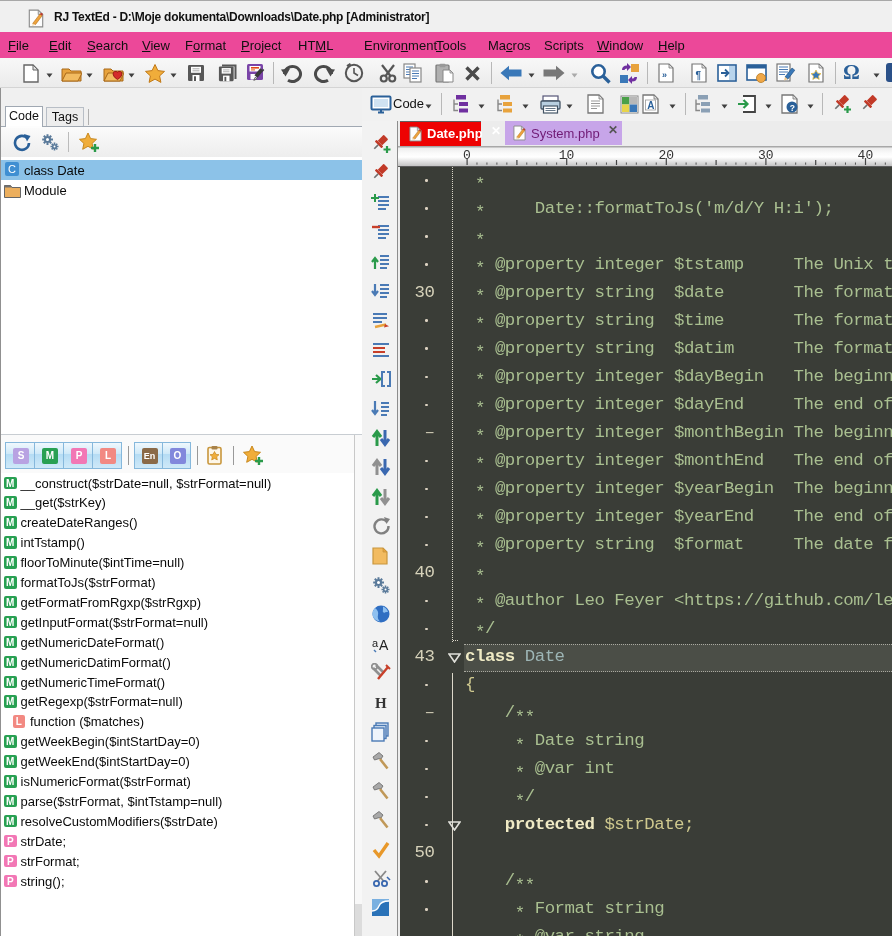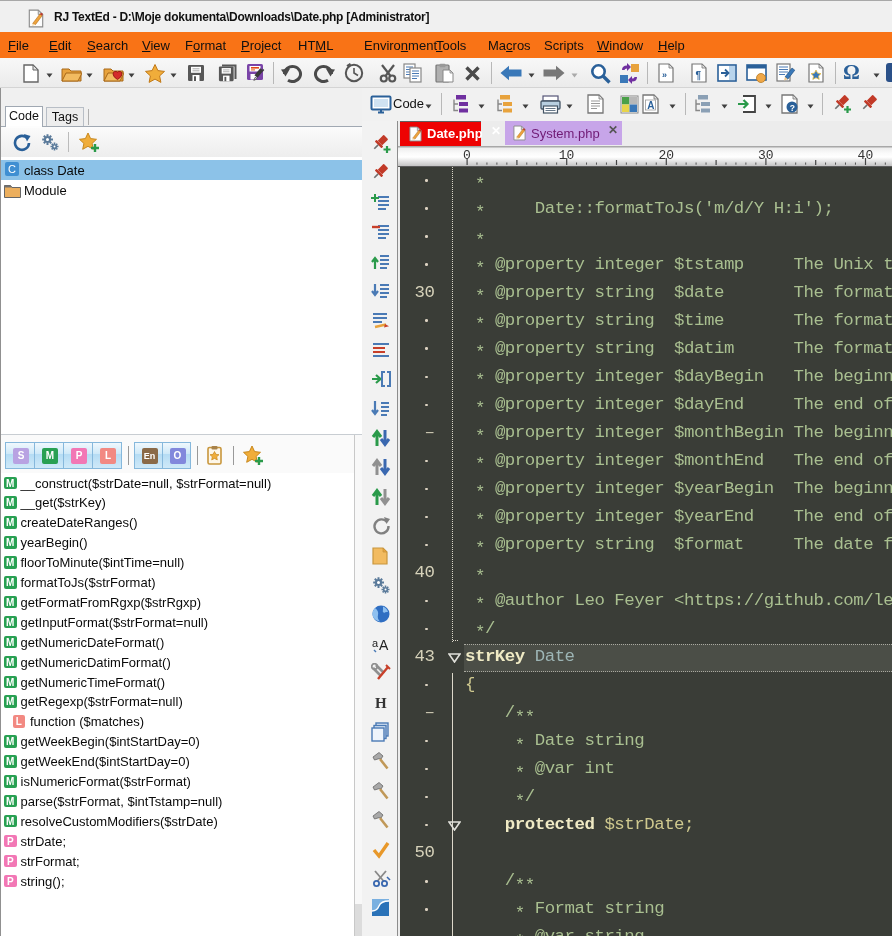--- a/index.html
+++ b/index.html
@@ -1,21 +1,21 @@
 <!DOCTYPE html>
 <html><head>
 <meta charset="utf-8">
 <style>
 * { margin:0; padding:0; box-sizing:border-box; }
 html,body { width:892px; height:936px; overflow:hidden; }
 body { font-family:"Liberation Sans", sans-serif; background:#f0f0f0; position:relative; }
 .abs { position:absolute; }
 #titlebar { left:0; top:0; width:892px; height:32px; background:#f0f0f0; border-top:1px solid #a8a8a8; }
 #title-text { left:54px; top:9px; font-size:12px; letter-spacing:-0.25px; font-weight:bold; color:#101010; }
-#menubar { left:0; top:32px; width:892px; height:26px; background:#f97316; }
+#menubar { left:0; top:32px; width:892px; height:26px; background:#ec4899; }
 .mi { position:absolute; top:6px; font-size:13px; color:#101010; white-space:pre; }
 #toolbar1 { left:0; top:58px; width:892px; height:30px; background:linear-gradient(#f8f8f8,#ebebeb); border-bottom:1px solid #d4d4d4; }
 .tsep1 { position:absolute; top:4px; width:1px; height:22px; background:#b8b8b8; }
 #leftpanel { left:0; top:88px; width:362px; height:848px; background:#f0f0f0; border-left:1px solid #909090; }
 #lp-header { left:0; top:0; width:362px; height:17px; background:linear-gradient(#fdfeff,#dde2ea); border-top:1px solid #b8c0cc; border-bottom:1px solid #c0c6d0; }
 #lp-header span { position:absolute; left:8px; top:1px; font-size:12px; color:#222; }
 #lp-tabs { left:0; top:17px; width:362px; height:21px; background:#f0f0f0; }
 .lptab { position:absolute; font-size:12.5px; color:#111; text-align:center; }
 #tab-code { left:4px; top:1px; width:38px; height:20px; padding-top:2px; background:#ffffff; border:1px solid #a0a8b2; border-bottom:none; }
 #tab-tags { left:45px; top:2px; width:38px; height:19px; padding-top:2px; background:#ededed; border:1px solid #b8bec6; border-bottom:none; }
@@ -316,21 +316,21 @@
 <div class="lrow" style="top:19.9px">
         <span class="lico ic-m" style="left:3.0px">M</span>
         <span class="txt" style="left:19.5px">__get($strKey)</span>
       </div>
 <div class="lrow" style="top:39.8px">
         <span class="lico ic-m" style="left:3.0px">M</span>
         <span class="txt" style="left:19.5px">createDateRanges()</span>
       </div>
 <div class="lrow" style="top:59.699999999999996px">
         <span class="lico ic-m" style="left:3.0px">M</span>
-        <span class="txt" style="left:19.5px">yearBegin()</span>
+        <span class="txt" style="left:19.5px">intTstamp()</span>
       </div>
 <div class="lrow" style="top:79.6px">
         <span class="lico ic-m" style="left:3.0px">M</span>
         <span class="txt" style="left:19.5px">floorToMinute($intTime=null)</span>
       </div>
 <div class="lrow" style="top:99.5px">
         <span class="lico ic-m" style="left:3.0px">M</span>
         <span class="txt" style="left:19.5px">formatToJs($strFormat)</span>
       </div>
 <div class="lrow" style="top:119.39999999999999px">
@@ -800,21 +800,21 @@
 <div class="cl" style="top:195.71px"> <span class="st">*</span> @property integer $dayBegin   The beginning of the current day</div>
 <div class="cl" style="top:223.74px"> <span class="st">*</span> @property integer $dayEnd     The end of the current day</div>
 <div class="cl" style="top:251.77px"> <span class="st">*</span> @property integer $monthBegin The beginning of the current month</div>
 <div class="cl" style="top:279.8px"> <span class="st">*</span> @property integer $monthEnd   The end of the current month</div>
 <div class="cl" style="top:307.83000000000004px"> <span class="st">*</span> @property integer $yearBegin  The beginning of the current year</div>
 <div class="cl" style="top:335.86px"> <span class="st">*</span> @property integer $yearEnd    The end of the current year</div>
 <div class="cl" style="top:363.89px"> <span class="st">*</span> @property string  $format     The date format string</div>
 <div class="cl" style="top:391.92px"> <span class="st">*</span></div>
 <div class="cl" style="top:419.95000000000005px"> <span class="st">*</span> @author Leo Feyer &lt;https://github.com/leofeyer&gt;</div>
 <div class="cl" style="top:447.98px"> <span class="st">*</span>/</div>
-<div class="cl" style="top:476.01px"><span class="kw">strKey</span> <span class="cn">Date</span></div>
+<div class="cl" style="top:476.01px"><span class="kw">class</span> <span class="cn">Date</span></div>
 <div class="cl" style="top:504.04px"><span class="pn">{</span></div>
 <div class="cl" style="top:532.07px">    /<span class="st">*</span><span class="st">*</span></div>
 <div class="cl" style="top:560.1px">     <span class="st">*</span> Date string</div>
 <div class="cl" style="top:588.13px">     <span class="st">*</span> @var int</div>
 <div class="cl" style="top:616.1600000000001px">     <span class="st">*</span>/</div>
 <div class="cl" style="top:644.19px">    <span class="kw">protected</span> <span class="pn">$strDate;</span></div>
 <div class="cl" style="top:672.22px"></div>
 <div class="cl" style="top:700.25px">    /<span class="st">*</span><span class="st">*</span></div>
 <div class="cl" style="top:728.28px">     <span class="st">*</span> Format string</div>
 <div class="cl" style="top:756.3100000000001px">     <span class="st">*</span> @var string</div>

